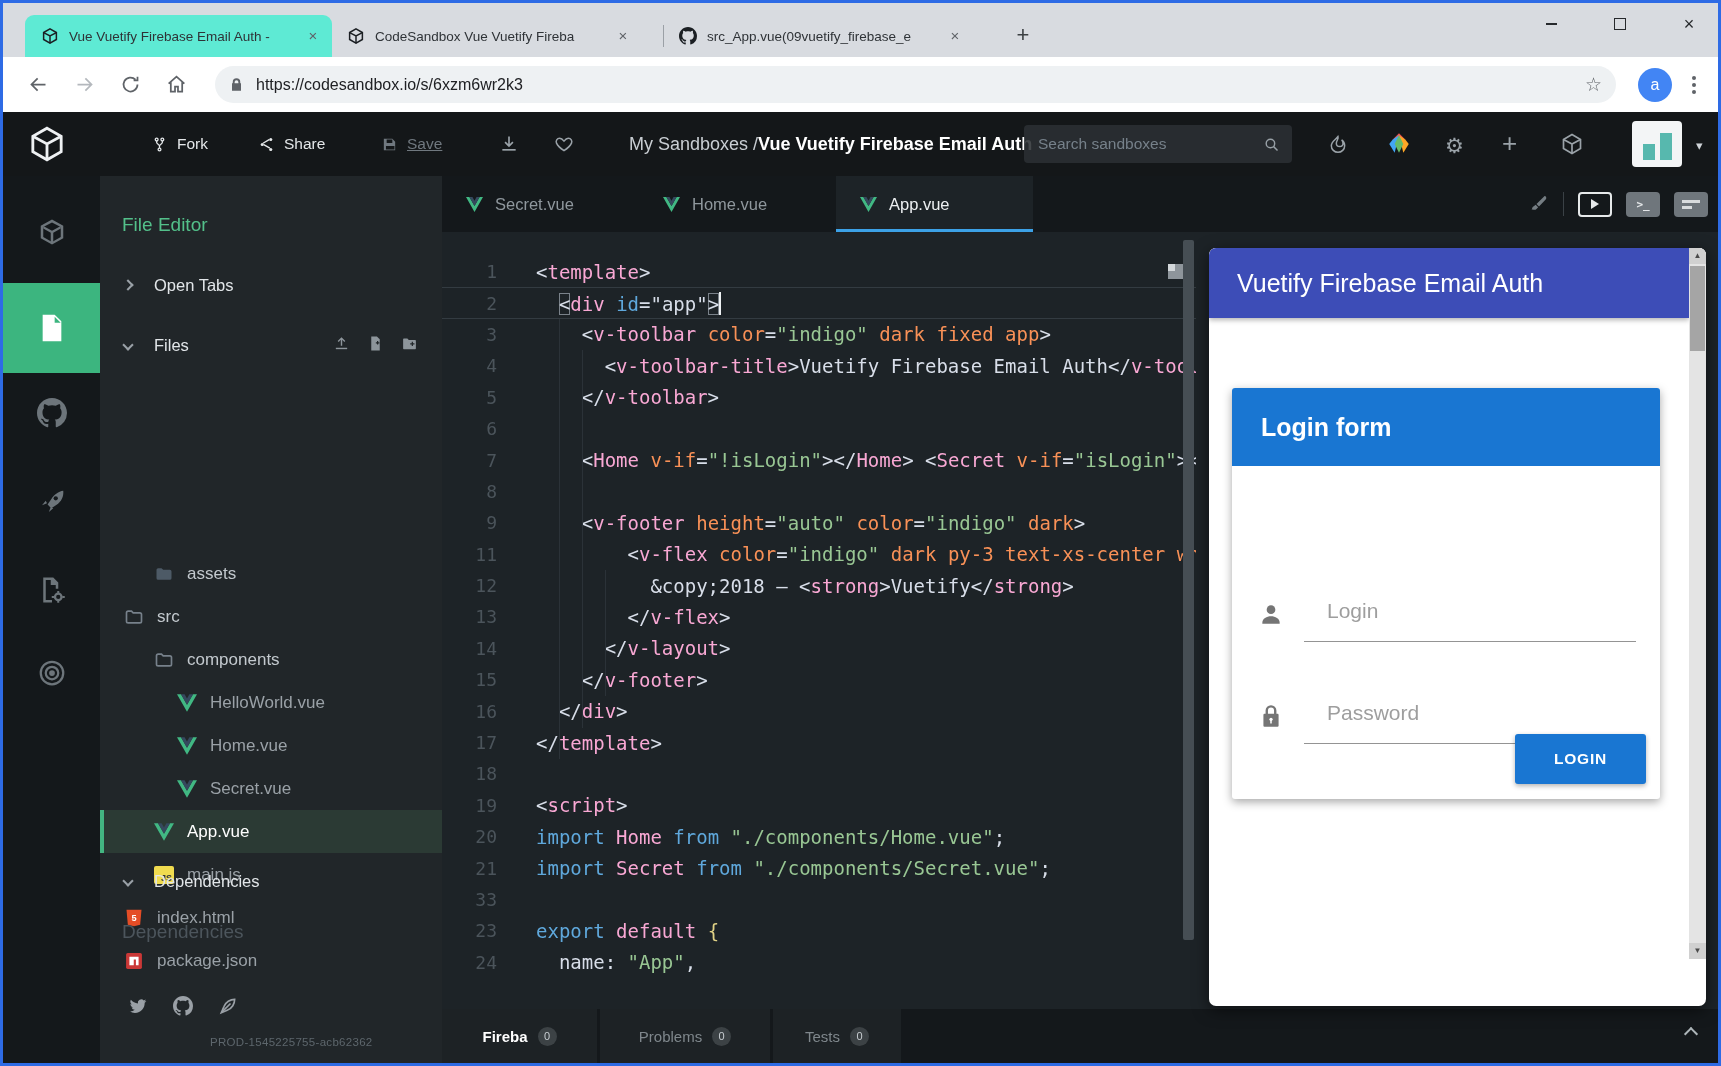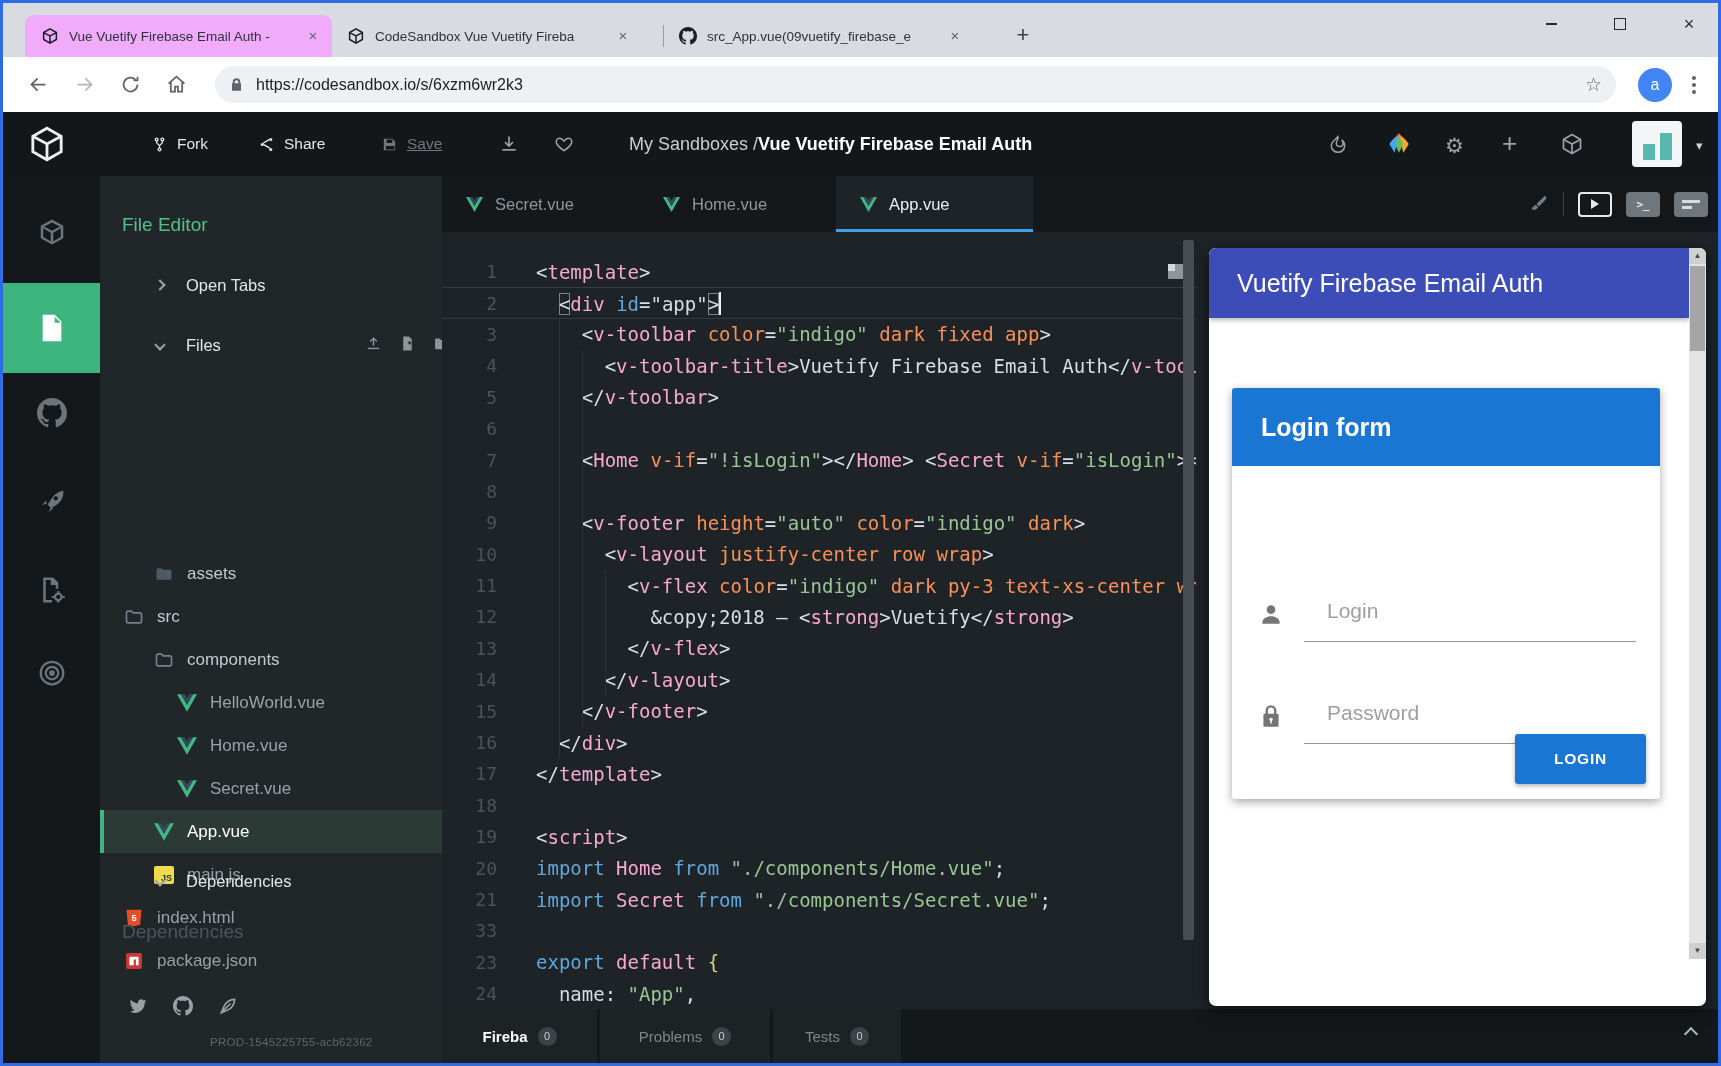--- a/index.html
+++ b/index.html
@@ -3,21 +3,21 @@
 <meta charset="utf-8">
 <style>
   * { margin:0; padding:0; box-sizing:border-box; }
   html,body { background:#555; }
   body { font-family:"Liberation Sans", sans-serif; }
   .window { position:relative; width:1721px; height:1066px; background:#2e6be5; padding:3px; overflow:hidden; }
 
   
   .titlebar { position:relative; height:54px; background:#d8dbe0; }
   .btab { position:absolute; top:12px; height:42px; display:flex; align-items:center; padding:0 10px 0 12px; width:307px; }
-  .btab.active { background:#f0abfc; border-radius:9px 9px 0 0;padding-left:16px; }
+  .btab.active { background:#5eead4; border-radius:9px 9px 0 0;padding-left:16px; }
   .btab .favicon { width:18px; height:18px; flex:0 0 18px; color:#1b1f23; }
   .btab .favicon svg { width:100%; height:100%; }
   .btab .ttl { flex:1; font-size:13.5px; color:#2f3337; margin-left:10px; white-space:nowrap; overflow:hidden; }
   .btab .tclose { flex:0 0 18px; text-align:center; color:#5f6368; font-size:15px; line-height:18px; border-radius:50%; }
   .tabdiv { position:absolute; top:22px; width:1px; height:22px; background:#9ba0a6; }
   .newtab { position:absolute; top:18px; left:1005px; width:30px; height:30px; color:#3c4043; font-size:22px; text-align:center; line-height:28px; }
   .wctl { position:absolute; top:0; width:58px; height:42px; display:flex; align-items:center; justify-content:center; color:#26292c; }
   .wctl.min::after{ content:""; width:11px; height:1.6px; background:#26292c; }
   .wctl.max::after{ content:""; width:10px; height:10px; border:1.4px solid #26292c; }
   .wctl.cls { font-size:18px; }
@@ -61,21 +61,21 @@
   
   .rail { position:relative; width:97px; background:#14181b; flex:0 0 97px; }
   .rail .ric { position:absolute; left:0; width:97px; height:60px; display:flex; align-items:center; justify-content:center; color:#6d757b; }
   .rail .ric svg { width:30px; height:30px; }
   .rail .ractive { position:absolute; left:0; top:107px; width:97px; height:90px; background:#3cb57f; display:flex; align-items:center; justify-content:center; color:#fff; }
   .rail .ractive svg { width:32px; height:32px; }
 
   
   .filepanel { position:relative; width:342px; flex:0 0 342px; background:#212629; color:#c3c9ce; }
   .fp-title { position:absolute; left:22px; top:38px; font-size:19px; color:#53c08a; }
-  .fp-row { position:absolute; left:0; width:100%; height:34px; display:flex; align-items:center;margin-left:32px; }
+  .fp-row { position:absolute; left:0; width:100%; height:34px; display:flex; align-items:center; }
   .fp-row .chev { margin-left:24px; }
   .fp-row .lbl { margin-left:22px; font-size:16.5px; color:#e2e6e9; font-weight:500; }
   .chev { width:8px; height:8px; border-right:2px solid #9aa1a7; border-bottom:2px solid #9aa1a7; display:inline-block; }
   .chev.r { transform:rotate(-45deg); }
   .chev.d { transform:rotate(45deg); }
   .fp-actions { position:absolute; right:24px; top:0; height:34px; display:flex; align-items:center; gap:17px; color:#8d959b; }
   .fp-actions svg { width:17px; height:17px; }
   .tree { position:absolute; left:0; top:376px; width:100%; }
   .trow { height:43px; display:flex; align-items:center; font-size:17px; color:#9aa1a7; position:relative; }
   .trow .ticon { width:22px; height:20px; display:flex; align-items:center; justify-content:flex-end; flex:0 0 22px; }
@@ -273,20 +273,27 @@
           <path d="M11 3h2v9l3-3 1.4 1.4L12 15.8 6.6 10.4 8 9l3 3z"></path>
           <path d="M4 18h16v2H4z"></path>
         </svg></div>
     <div class="hicon" style="left:551px"><svg viewBox="0 0 24 24" fill="none" stroke="currentColor" stroke-width="1.8">
           <path d="M12 20s-7-4.5-9-9c-1.2-2.8.6-6 3.8-6C9 5 10.5 6.5 12 8.5 13.5 6.5 15 5 17.2 5c3.2 0 5 3.2 3.8 6-2 4.5-9 9-9 9z"></path>
         </svg></div>
     <div class="bcrumb">
       <span class="pre">My Sandboxes / </span>
       <span class="nm">Vue Vuetify Firebase Email Auth</span>
     </div>
+    <div class="cssearch">
+      <input placeholder="Search sandboxes" style="">
+      <span class="mag"><svg viewBox="0 0 24 24" fill="none" stroke="currentColor" stroke-width="2">
+            <circle cx="10.5" cy="10.5" r="6"></circle>
+            <path d="M15 15l5.5 5.5"></path>
+          </svg></span>
+    </div>
     <div class="hicon" style="left:1325px"><svg viewBox="0 0 24 24" fill="none" stroke="currentColor" stroke-width="1.8">
           <path d="M12 3c1 3-2 5-2 8a4 4 0 0 0 8 0c0-1.5-.8-3-1.6-4C18.5 8.5 20 11 20 14a8 8 0 1 1-16 0c0-5 5-7 8-11z"></path>
         </svg></div>
     <div class="hicon" style="left:1383px;width:26px;height:26px;top:19px"><svg viewBox="0 0 24 24">
           <path fill="#ef5350" d="M12 2l6 6-6-2-6 2z"></path>
           <path fill="#42a5f5" d="M6 8l-3 4 5 8 4-16z"></path>
           <path fill="#ffa726" d="M18 8l3 4-5 8-4-16z"></path>
           <path fill="#66bb6a" d="M12 4l4 8-4 8-4-8z"></path>
         </svg></div>
     <div class="hicon" style="left:1442px;font-size:21px;color:#9aa2a8">⚙</div>
@@ -557,24 +564,20 @@
             </div>
             <div class="code-line">
               <span class="ln">8</span>
               <span class="lt"></span>
             </div>
             <div class="code-line">
               <span class="ln">9</span>
               <span class="lt"><span class="c-pln">    </span><span class="c-pun">&lt;</span><span class="c-tag">v-footer</span><span class="c-pln"> </span><span class="c-attr">height</span><span class="c-pun">=</span><span class="c-str">"auto"</span><span class="c-pln"> </span><span class="c-attr">color</span><span class="c-pun">=</span><span class="c-str">"indigo"</span><span class="c-pln"> </span><span class="c-attr">dark</span><span class="c-pun">&gt;</span></span>
             </div>
             <div class="code-line">
-              <span class="ln">10</span>
-              <span class="lt"><span class="c-pln">      </span><span class="c-pun">&lt;</span><span class="c-tag">v-layout</span><span class="c-pln"> </span><span class="c-attr">justify-center row wrap</span><span class="c-pun">&gt;</span></span>
-            </div>
-            <div class="code-line">
               <span class="ln">11</span>
               <span class="lt"><span class="c-pln">        </span><span class="c-pun">&lt;</span><span class="c-tag">v-flex</span><span class="c-pln"> </span><span class="c-attr">color</span><span class="c-pun">=</span><span class="c-str">"indigo"</span><span class="c-pln"> </span><span class="c-attr">dark py-3 text-xs-center white--text xs12</span></span>
             </div>
             <div class="code-line">
               <span class="ln">12</span>
               <span class="lt"><span class="c-pln">          &amp;copy;2018 — </span><span class="c-pun">&lt;</span><span class="c-tag">strong</span><span class="c-pun">&gt;</span><span class="c-pln">Vuetify</span><span class="c-pun">&lt;/</span><span class="c-tag">strong</span><span class="c-pun">&gt;</span></span>
             </div>
             <div class="code-line">
               <span class="ln">13</span>
               <span class="lt"><span class="c-pln">        </span><span class="c-pun">&lt;/</span><span class="c-tag">v-flex</span><span class="c-pun">&gt;</span></span>

